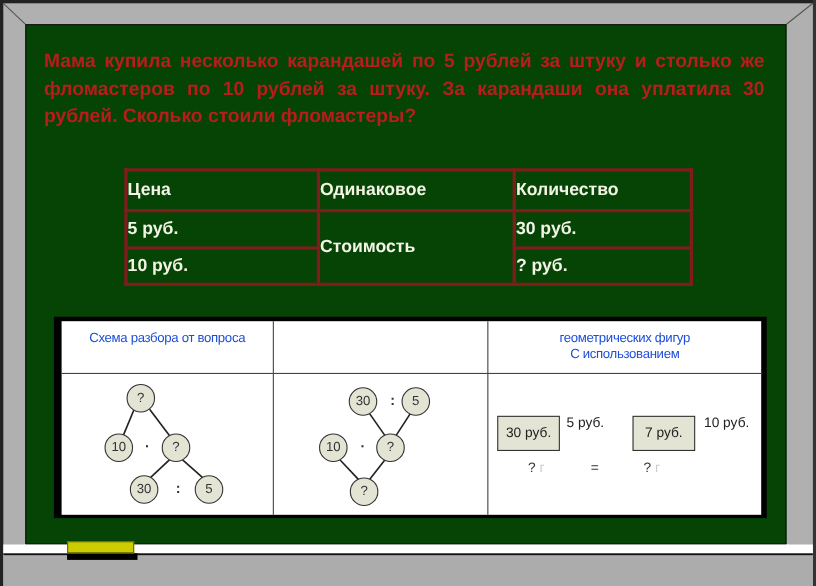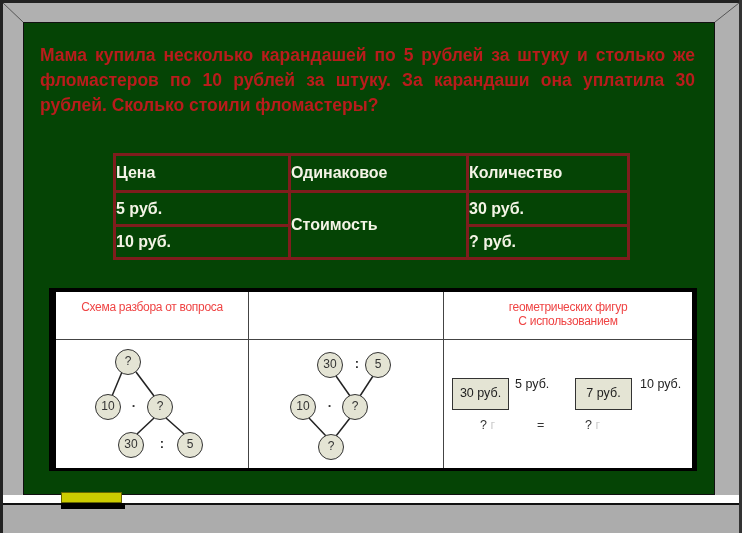--- a/index.html
+++ b/index.html
@@ -27,21 +27,21 @@
   .dtable td { border: 3px solid #7f1d1d; text-align: left; vertical-align: middle; padding: 0; }
   .dtable .hdr { height: 37px; }
   .dtable .r1 { height: 34px; }
   .dtable .r2 { height: 33px; }
 
   
   .panel-shadow { position: absolute; left: 49px; top: 288px; width: 648px; height: 183px; background: #000; }
   .panel { position: absolute; left: 56px; top: 292px; width: 636px; height: 176px; background: #ffffff; }
   .col-div { position: absolute; top: 292px; width: 1px; height: 176px; background: #444; }
   .row-div { position: absolute; left: 56px; top: 339px; width: 636px; height: 1px; background: #444; }
-  .col-title { position: absolute; top: 300px; text-align: center; font-size: 12px; line-height: 14px; color: #ef4444; letter-spacing: -0.3px; }
+  .col-title { position: absolute; top: 300px; text-align: center; font-size: 12px; line-height: 14px; color: #1d4ed8; letter-spacing: -0.3px; }
 
   .tree-svg { position: absolute; left: 0; top: 0; width: 742px; height: 533px; pointer-events: none; }
 
   .node { position: absolute; width: 26px; height: 26px; border-radius: 50%; background: #e4e4d4; border: 1.5px solid #333; box-sizing: border-box; font-size: 12px; color: #333; text-align: center; line-height: 23px; }
   .op { position: absolute; font-size: 13px; color: #333; font-weight: bold; width: 10px; text-align: center; }
 
   .gbox { position: absolute; width: 57px; height: 32px; background: #e4e4d4; border: 1.5px solid #333; box-sizing: border-box; font-size: 12.5px; color: #222; text-align: center; line-height: 29px; }
   .glabel { position: absolute; font-size: 12.5px; color: #222; }
   .gsmall { position: absolute; font-size: 12.5px; color: #333; }
   .gsmall .faint { color: #ccc; }

